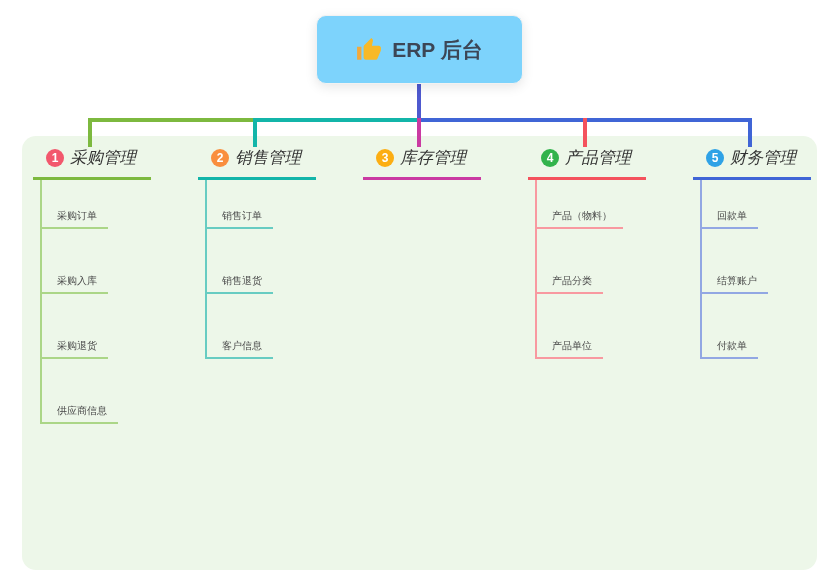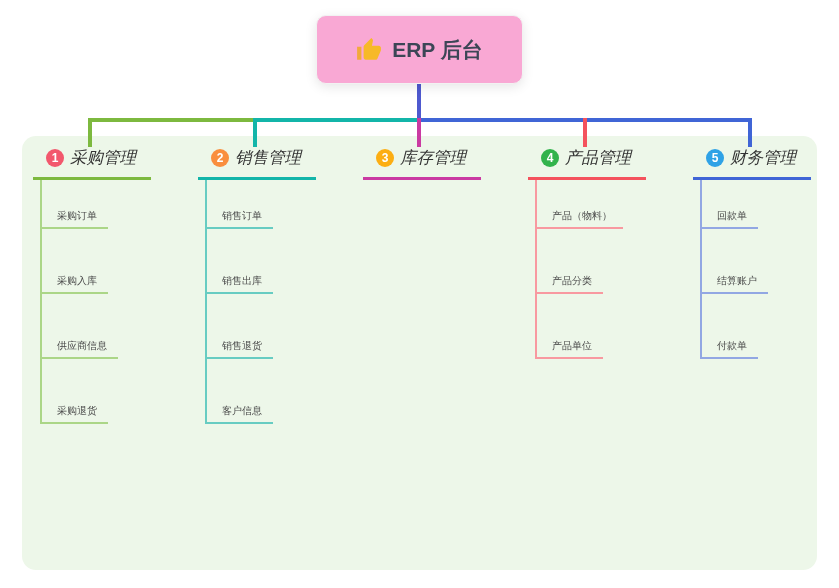--- a/index.html
+++ b/index.html
@@ -20,21 +20,21 @@
   .bus-blue {left:419px;top:118px;width:333px;height:4px;background:#4065d6;}
   .drop{top:118px;width:4px;height:29px;}
   .drop-green {left:88px;background:#7db93f;}
   .drop-teal {left:253px;background:#13b5a9;}
   .drop-magenta{left:417px;background:#ca3aa2;}
   .drop-red {left:583px;background:#f4525d;}
   .drop-blue {left:748px;background:#4065d6;}
   
   .root-card{
     position:absolute;left:316px;top:15px;width:207px;height:69px;
-    background:#f9a8d4;border:1px solid #f2f2f2;border-radius:10px;
+    background:#7dd3fc;border:1px solid #f2f2f2;border-radius:10px;
     box-shadow:0 3px 12px rgba(0,0,0,0.10);
     display:flex;align-items:center;justify-content:center;gap:10px;
     box-sizing:border-box;
   }
   .root-label{font-size:21px;font-weight:600;color:#3c4656;white-space:nowrap;}
   .thumb-icon{width:26px;height:26px;flex:0 0 auto;}
   
   .branch{position:absolute;top:145px;width:118px;}
   .b1{left:33px; --line:#7db93f;--lite:#abd687;--badge:#f2586d;}
   .b2{left:198px;--line:#13b5a9;--lite:#67ccc2;--badge:#f98e3e;}
@@ -93,39 +93,36 @@
       <span class="branch-title">采购管理</span>
     </div>
     <div class="children">
       <div class="child">
           <span class="child-label">采购订单</span>
         </div>
       <div class="child">
           <span class="child-label">采购入库</span>
         </div>
       <div class="child">
-          <span class="child-label">供应商信息</span>
+          <span class="child-label">采购退货</span>
         </div>
       <div class="child">
-          <span class="child-label">采购退货</span>
+          <span class="child-label">供应商信息</span>
         </div>
     </div>
   </div>
 
   <div class="branch b2">
     <div class="branch-header">
       <span class="badge">2</span>
       <span class="branch-title">销售管理</span>
     </div>
     <div class="children">
       <div class="child">
           <span class="child-label">销售订单</span>
-        </div>
-      <div class="child">
-          <span class="child-label">销售出库</span>
         </div>
       <div class="child">
           <span class="child-label">销售退货</span>
         </div>
       <div class="child">
           <span class="child-label">客户信息</span>
         </div>
     </div>
   </div>
 

